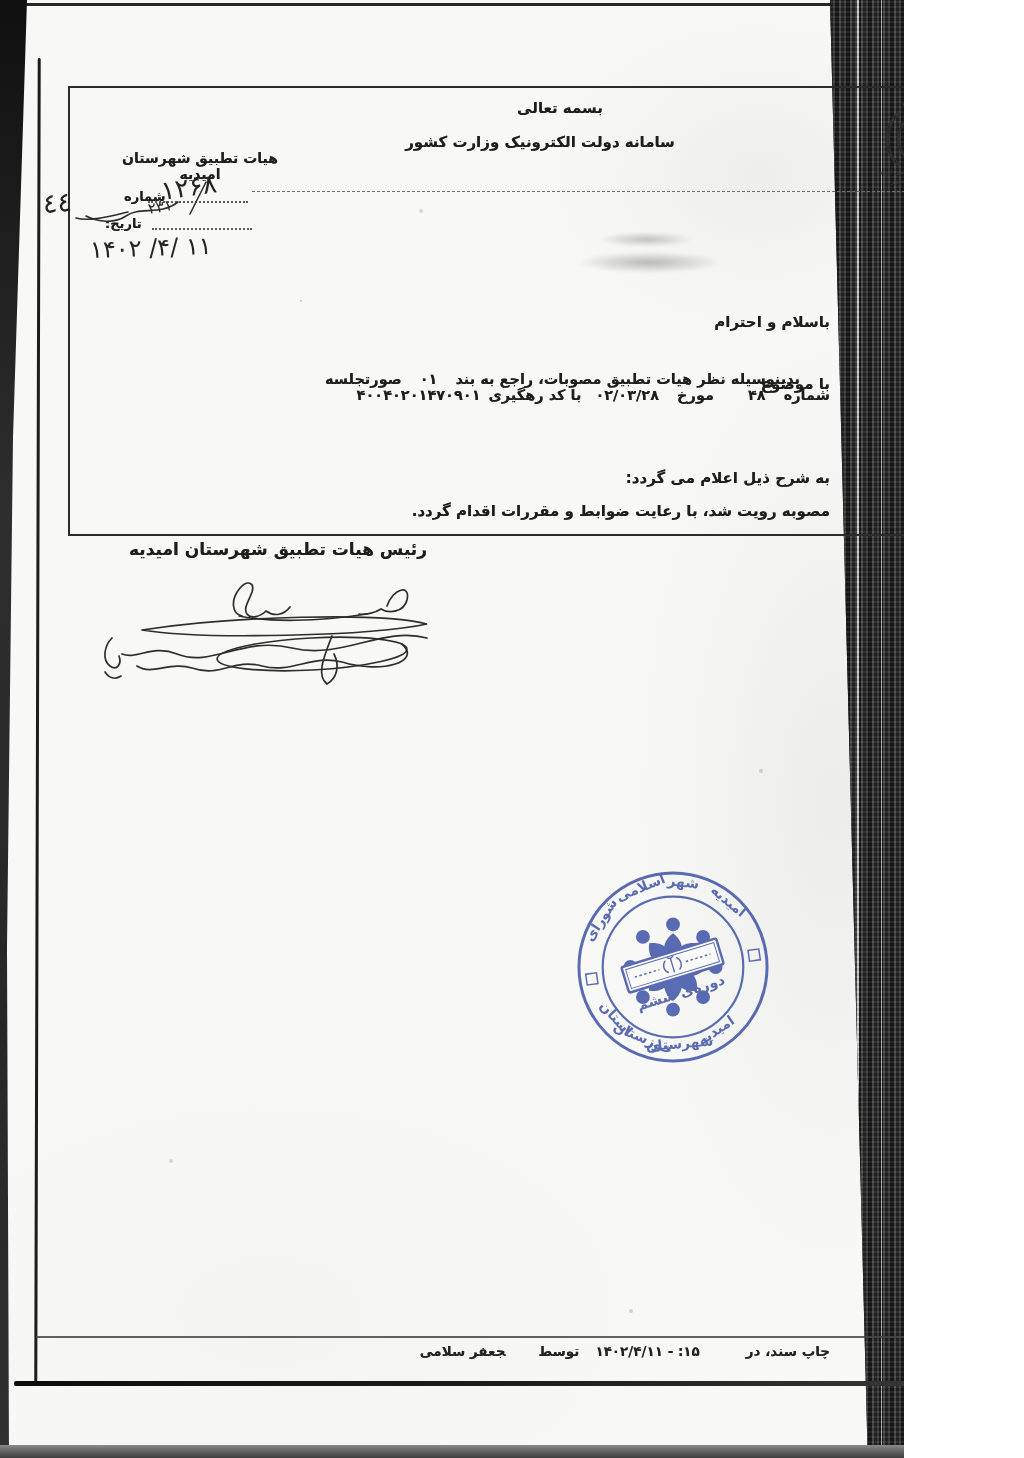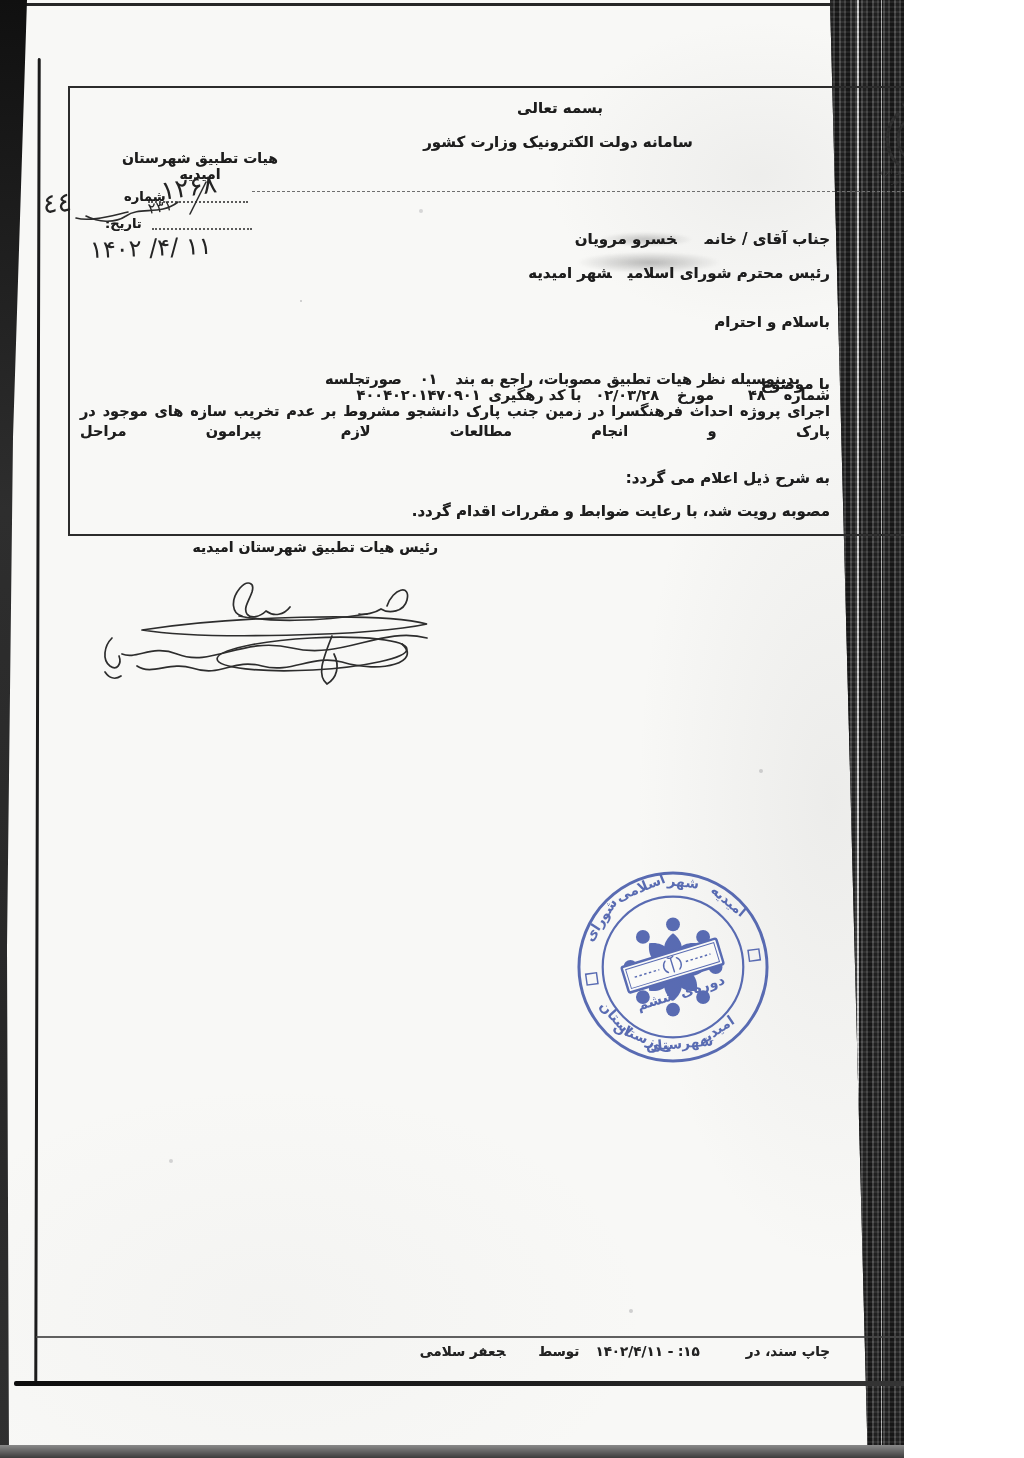--- a/index.html
+++ b/index.html
@@ -37,21 +37,21 @@
   .rule-footer-thin{left:36px;top:1336px;width:954px;height:2px;background:#454545;opacity:.85;}
   .rule-footer-thick{left:14px;top:1381px;width:976px;height:5px;background:linear-gradient(90deg,#0d0d0d,#1f1f1f 55%,#3a3a3a);border-radius:2px;}
   .specks{left:300px;top:300px;width:2px;height:2px;background:#c4c4c4;border-radius:50%;
     box-shadow:460px 470px 0 1px #cccccc,-130px 860px 0 1px #d2d2d2,330px 1010px 0 1px #cfcfcf,120px -90px 0 1px #d6d6d6;}
   .smudge{filter:blur(1.2px);border-radius:50%;}
   .smudge.s1{left:598px;top:232px;width:96px;height:15px;background:radial-gradient(ellipse,rgba(110,110,110,.38),transparent 70%);}
   .smudge.s2{left:578px;top:252px;width:142px;height:21px;background:radial-gradient(ellipse,rgba(100,100,100,.42),transparent 72%);}
   
   .frame{left:68px;top:86px;width:884px;height:446px;border-top:2px solid #2c2c2c;border-left:2px solid #2c2c2c;border-bottom:2px solid #2c2c2c;}
   .bismillah{left:430px;top:99px;width:260px;text-align:center;font-size:15px;}
-  .egov{left:378px;top:133px;width:360px;text-align:center;font-size:15px;}
+  .egov{left:360px;top:133px;width:360px;text-align:center;font-size:15px;}
   .org-title{left:100px;top:150px;width:200px;text-align:center;font-size:14px;}
   .lbl-number{left:117px;top:189px;font-size:13px;margin-left:7px;}
   .lbl-date{left:105px;top:216px;font-size:13px;}
   .dots-a{left:148px;top:201px;width:100px;border-top:2px dotted #5a5a5a;}
   .dots-b{left:152px;top:228px;width:100px;border-top:2px dotted #5a5a5a;}
   .rule-long{left:252px;top:191px;width:698px;border-top:1.5px dashed #6f6f6f;}
   .hw{color:#242424;font-weight:400;}
   .hw-date{left:90px;top:234px;font-size:24px;letter-spacing:2px;transform:rotate(-2deg);direction:ltr;unicode-bidi:isolate;}
   
   .recipient{right:74px;top:222px;text-align:right;font-size:15px;line-height:34px;}
@@ -60,21 +60,21 @@
   .subject-label{right:74px;top:375px;font-size:15px;}
   .subject{right:74px;left:80px;top:401px;font-size:14.5px;line-height:20px;}
   .subject .l1{text-align:justify;text-align-last:justify;}
   .subject .l2{text-align:right;}
   .announce{right:74px;top:469px;font-size:15px;}
   .decision{right:74px;top:502px;font-size:15px;}
   .gap14{margin-left:14px;} .gap18{margin-left:18px;}
   .gap28{margin-left:28px;} .gap8{margin-left:8px;} .gap34{margin-left:34px;} .gap46{margin-left:46px;} .gap16{margin-left:16px;}
   .num{direction:ltr;unicode-bidi:isolate;}
   
-  .sig-title{left:118px;top:539px;width:320px;text-align:right;font-size:14px;}
+  .sig-title{left:118px;top:539px;width:320px;text-align:center;font-size:17px;}
   .sig-svg{left:82px;top:566px;}
   
   .stamp-svg{left:574px;top:868px;opacity:.84;filter:blur(.3px);}
   .stamp-svg text{font-family:"DejaVu Sans",sans-serif;font-weight:700;}
   
   .footer-row{right:74px;top:1343px;font-size:13.5px;color:#222;font-weight:600;text-shadow:0 0 .4px rgba(30,30,30,.5);}
   .emblem-svg{left:868px;top:92px;}
   .emblem-svg text{font-family:"DejaVu Sans",sans-serif;}
 </style>
 </head>
@@ -125,32 +125,27 @@
       <path d="M170,14 l-16,32"></path>
       <path d="M40,50 c14,4 34,-2 52,-6"></path>
     </g>
   </svg>
 
   <div class="abs hw hw-date">۱۴۰۲ /۴/ ۱۱</div>
 
   <div class="abs smudge s1"></div>
   <div class="abs smudge s2"></div>
 
-  <div class="abs txt recipient">
-    <div><span class="gap28">جناب آقای / خانم</span><span>خسرو مرویان</span></div>
-    <div><span class="gap16">رئیس محترم شورای اسلامی</span><span>شهر امیدیه</span></div>
-  </div>
   <div class="abs txt salutation">باسلام و احترام</div>
 
   <div class="abs txt intro">
     <span class="gap18">بدینوسیله نظر هیات تطبیق مصوبات، راجع به بند</span><span class="gap18 num">۰۱</span><span class="gap18">صورتجلسه شماره</span><span class="gap34 num">۴۸</span><span class="gap18">مورخ</span><span class="gap14 num">۰۲/۰۳/۲۸</span><span class="gap8">با کد رهگیری</span><span class="num">۴۰۰۴۰۲۰۱۴۷۰۹۰۱</span>
   </div>
   <div class="abs txt subject-label">با موضوع</div>
   <div class="abs txt subject">
-    <div class="l1">اجرای پروژه احداث فرهنگسرا در زمین جنب پارک دانشجو مشروط بر عدم تخریب سازه های موجود در پارک و انجام مطالعات لازم پیرامون مراحل</div>
   </div>
   <div class="abs txt announce">به شرح ذیل اعلام می گردد:</div>
   <div class="abs txt decision">مصوبه رویت شد، با رعایت ضوابط و مقررات اقدام گردد.</div>
 
   <div class="abs txt sig-title">رئیس هیات تطبیق شهرستان امیدیه</div>
   <svg class="abs sig-svg" width="400" height="128" viewBox="0 0 400 128">
     <g stroke="#2d2d2d" stroke-width="1.7" fill="none" stroke-linecap="round">
       <path d="M305,40 c6,-18 24,-22 20,-6 c-3,12 -18,14 -26,9 c-6,4 -16,6 -22,5"></path>
       <path d="M285,48 c-50,8 -100,8 -128,2"></path>
       <path d="M160,50 c-10,-2 -12,-16 -2,-28 c7,-8 15,-6 12,4 c-3,9 -9,16 -5,22 c4,5 13,3 19,-3 c8,6 18,4 24,-4"></path>

